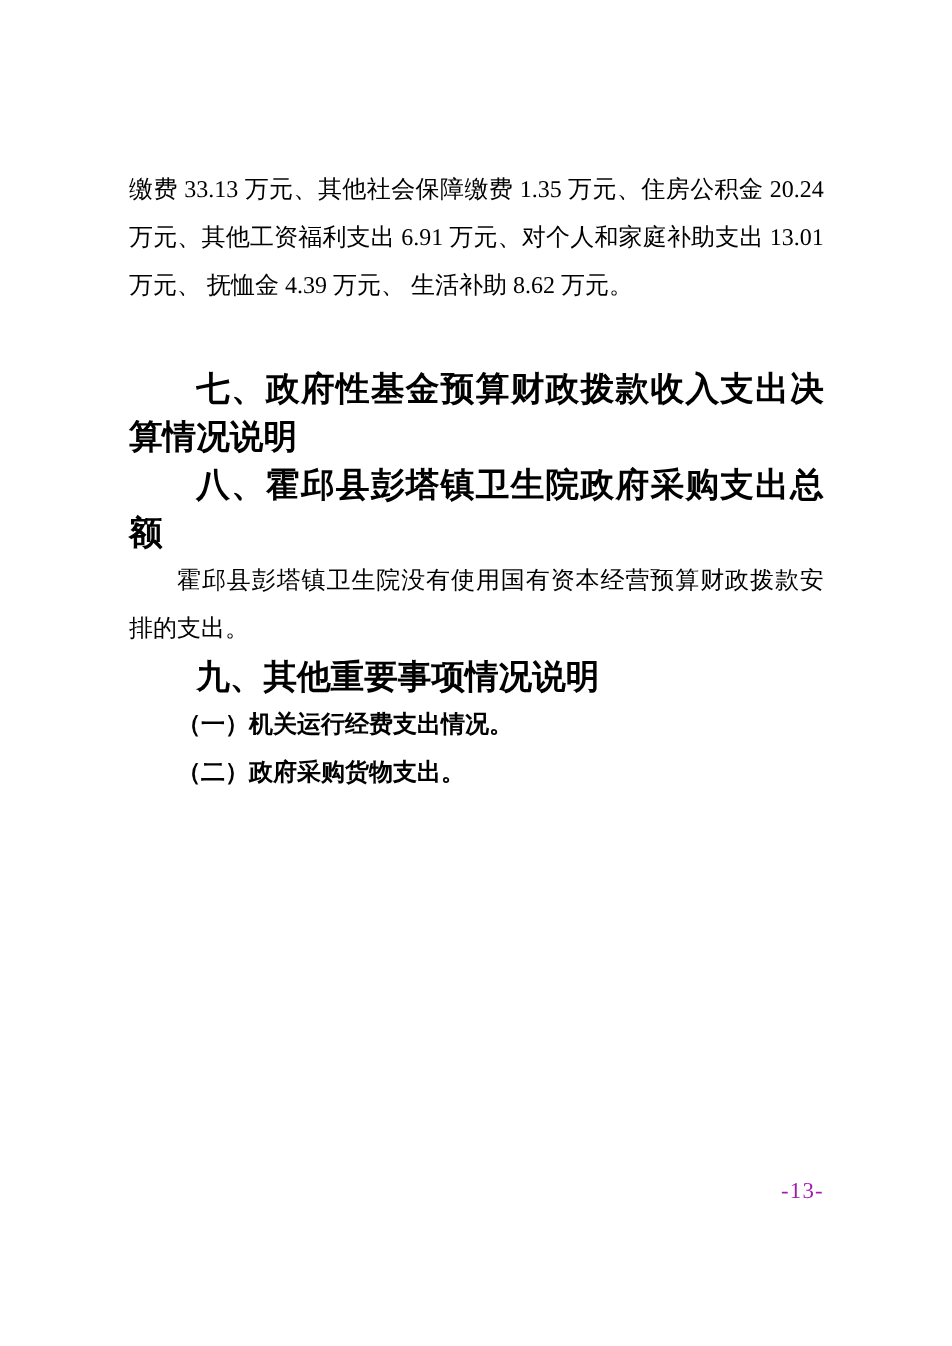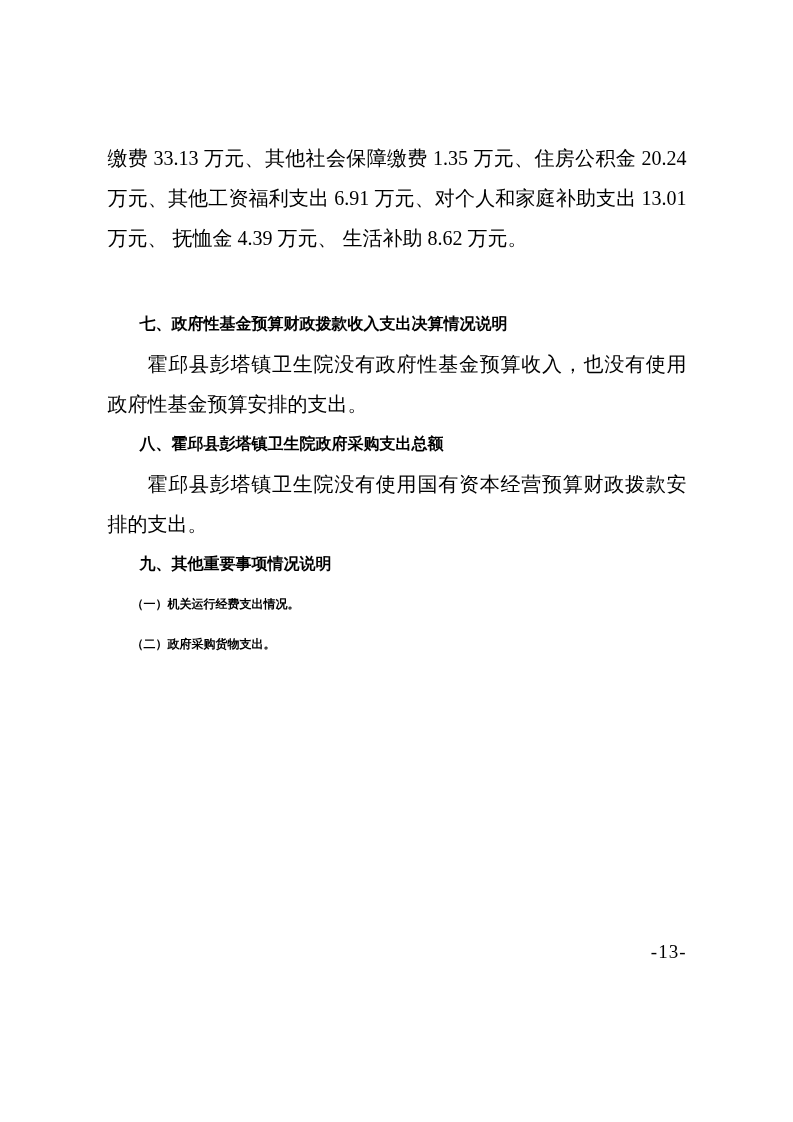--- a/index.html
+++ b/index.html
@@ -30,51 +30,50 @@
   p.body-para {
     text-indent: 2em;
   }
   p.continuation {
     text-indent: 0;
   }
   p.section-heading {
     text-indent: 2em;
     font-weight: bold;
     font-family: "Liberation Sans", "DejaVu Sans", sans-serif;
-    font-size: 16px;
+    font-size: 28px;
   }
   p.sub-heading {
     text-indent: 2em;
     font-weight: bold;
     font-family: "Liberation Sans", "DejaVu Sans", sans-serif;
-    font-size: 12px;
+    font-size: 20px;
   }
   p.space-before {
     margin-top: 46px;
   }
   .page-number {
     position: absolute;
     right: 103px;
-    top: 941px;
+    top: 982px;
     font-size: 19px;
     font-family: "Liberation Serif", "DejaVu Serif", serif;
-    color: #000000;
+    color: #a21caf;
     letter-spacing: 1px;
   }
 </style>
 </head>
 <body>
 
 <div class="page">
   <div class="doc-body">
     <p class="body-para continuation">缴费 33.13 万元、其他社会保障缴费 1.35 万元、住房公积金 20.24 万元、其他工资福利支出 6.91 万元、对个人和家庭补助支出 13.01 万元、 抚恤金 4.39 万元、 生活补助 8.62 万元。</p>
 
     <p class="section-heading space-before">七、政府性基金预算财政拨款收入支出决算情况说明</p>
 
-    <p class="body-para">霍邱县彭塔镇卫生院没有政府性基金预算收入，也没有使用政府性基金预算安排的支出。</p>
 
     <p class="section-heading">八、霍邱县彭塔镇卫生院政府采购支出总额</p>
 
     <p class="body-para">霍邱县彭塔镇卫生院没有使用国有资本经营预算财政拨款安排的支出。</p>
 
     <p class="section-heading">九、其他重要事项情况说明</p>
 
     <p class="sub-heading">（一）机关运行经费支出情况。</p>
 
 

